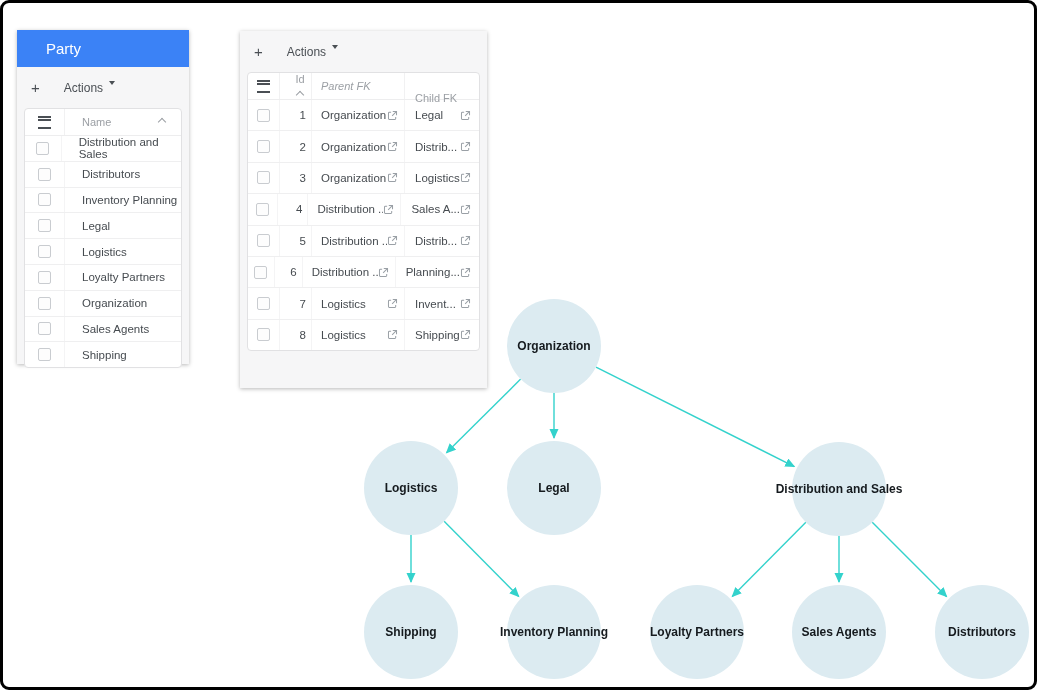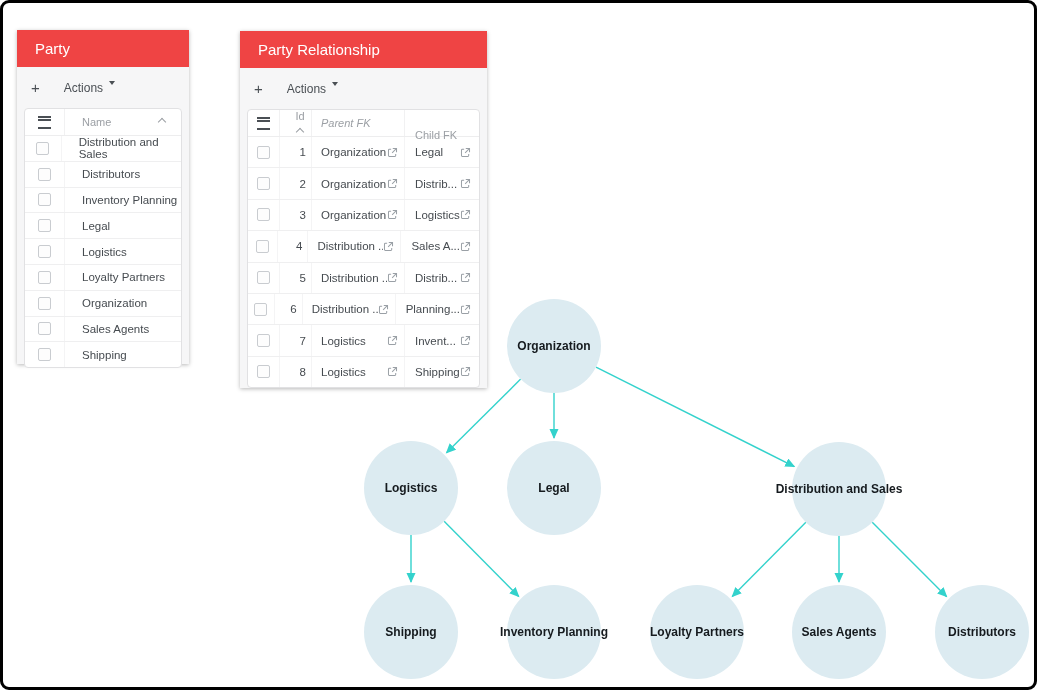--- a/index.html
+++ b/index.html
@@ -3,21 +3,21 @@
 <meta charset="utf-8">
 <style>
   html,body{margin:0;padding:0;background:#fff;}
   body{width:1037px;height:690px;position:relative;font-family:"Liberation Sans",sans-serif;overflow:hidden;}
   .frame{position:absolute;inset:0;border:3px solid #000;border-radius:9px;background:#fff;overflow:hidden;box-sizing:border-box;}
 
   
   .panel{position:absolute;background:#f6f6f7;box-shadow:0 1px 4px rgba(0,0,0,.28);box-sizing:border-box;}
   .panel-party{left:14px;top:27px;width:172px;height:334px;}
   .panel-rel{left:237px;top:28px;width:247px;height:357px;}
-  .panel-header{height:37px;background:#ef4444;color:#fff;font-size:15px;line-height:37px;padding-left:18px;
+  .panel-header{height:37px;background:#3b82f6;color:#fff;font-size:15px;line-height:37px;padding-left:29px;
     white-space:nowrap;overflow:hidden;}
   .toolbar{height:41px;display:flex;align-items:center;padding-left:14px;gap:24px;}
   .btn{background:none;border:0;padding:0;cursor:pointer;color:#4a4f54;font-family:inherit;}
   .add-btn{font-size:15px;line-height:1;}
   .actions-btn{font-size:12px;display:flex;align-items:flex-start;gap:6px;}
   .caret-down{width:0;height:0;border-left:3.5px solid transparent;border-right:3.5px solid transparent;border-top:4px solid #4a4f54;display:inline-block;}
 
   .card{margin:0 7px;background:#fff;border:1px solid #e1e1e3;border-radius:4px;overflow:hidden;}
   .thead{display:flex;align-items:center;height:26px;border-bottom:1px solid #ededee;color:#9b9fa4;font-size:11px;text-align:center;}
   .hamburger{width:13px;height:9px;border-top:2px solid #4a4f54;border-bottom:2px solid #4a4f54;position:relative;display:inline-block;}
@@ -162,21 +162,20 @@
             <span class="cell-check">
               <span class="checkbox"></span>
             </span>
             <span class="cell-name">Shipping</span>
           </div>
         </div>
     </div>
   </section>
 
   <section class="panel panel-rel">
-    <header class="panel-header">Party Relationship</header>
     <div class="toolbar">
       <button class="btn add-btn">+</button>
       <button class="btn actions-btn">
         <span>Actions</span>
         <span class="caret-down"></span>
       </button>
     </div>
     <div class="card">
       <div class="thead">
         <span class="first-cell">

